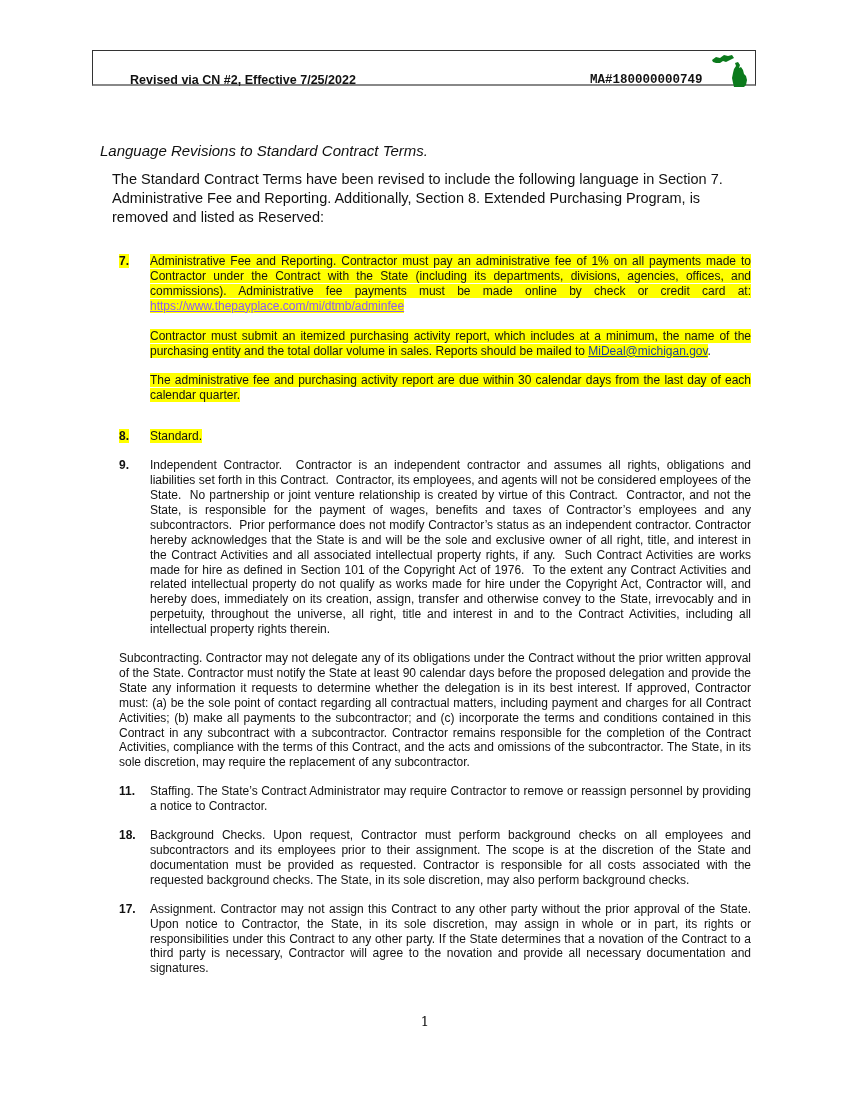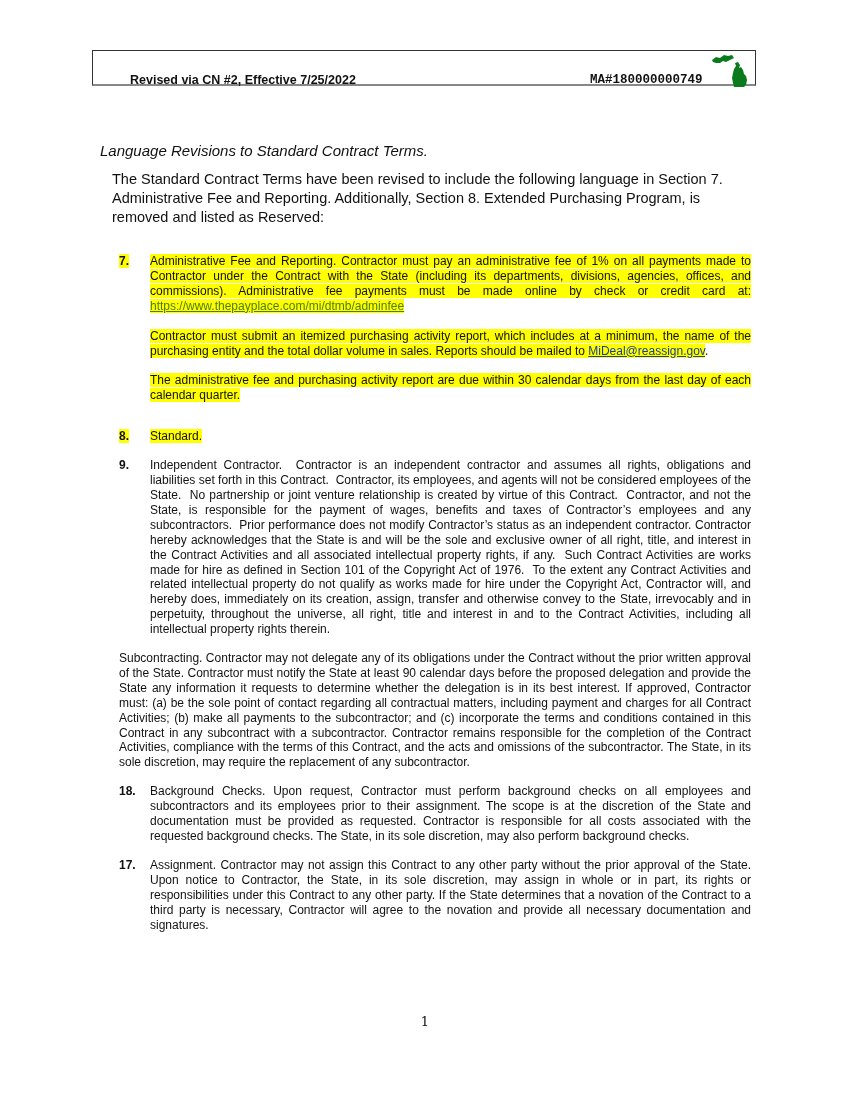--- a/index.html
+++ b/index.html
@@ -11,21 +11,21 @@
   .section-title { position: absolute; left: 100px; top: 142px; font-size: 15px; font-weight: normal; font-style: italic; text-align: center; }
   .intro { position: absolute; left: 112px; top: 170px; width: 640px; font-size: 14.5px; line-height: 19px; }
   .clauses { position: absolute; left: 119px; top: 254px; width: 632px; font-size: 12px; line-height: 14.9px; }
   .clause { display: flex; margin-bottom: 14px; }
   .clause .num { width: 31px; flex: none; font-weight: bold; }
   .clause .body { flex: 1; text-align: justify; }
   .clause .body p { margin: 0 0 15px 0; }
   .clause .body p:last-child { margin-bottom: 12px; }
   .hl { background: #ffff00; }
   .bold { font-weight: normal; }
-  a.link-dark { color: #4d7c0f; text-decoration: underline; }
+  a.link-dark { color: #8b5cf6; text-decoration: underline; }
   a.link-blue { color: #1a3f9f; text-decoration: underline; }
   .page-num { position: absolute; left: 0; width: 850px; top: 1014px; text-align: center; font-family: "DejaVu Serif", serif; font-size: 13px; }
 </style>
 </head>
 <body>
 
 <div class="header-box">
   <span class="header-left">Revised via CN #2, Effective 7/25/2022</span>
   <span class="header-right">MA#180000000749</span>
   <svg class="mi-logo" viewBox="0 0 42 34">
@@ -35,39 +35,43 @@
 </div>
 
 <div class="section-title">Language Revisions to Standard Contract Terms.</div>
 <div class="intro">The Standard Contract Terms have been revised to include the following language in Section 7. Administrative Fee and Reporting. Additionally, Section 8. Extended Purchasing Program, is removed and listed as Reserved:</div>
 
 <div class="clauses">
   <div class="clause">
     <div class="num"><span class="hl">7.</span></div>
     <div class="body">
       <p><span class="hl"><span class="bold">Administrative Fee and Reporting.</span><span> Contractor must pay an administrative fee of 1% on all payments made to Contractor under the Contract with the State (including its departments, divisions, agencies, offices, and commissions). Administrative fee payments must be made online by check or credit card at: </span><a class="link-dark" href="#">https://www.thepayplace.com/mi/dtmb/adminfee</a></span></p>
-      <p><span class="hl"><span>Contractor must submit an itemized purchasing activity report, which includes at a minimum, the name of the purchasing entity and the total dollar volume in sales. Reports should be mailed to </span><a class="link-blue" href="#">MiDeal@reassign.gov</a></span><span>.</span></p>
+      <p><span class="hl"><span>Contractor must submit an itemized purchasing activity report, which includes at a minimum, the name of the purchasing entity and the total dollar volume in sales. Reports should be mailed to </span><a class="link-blue" href="#">MiDeal@michigan.gov</a></span><span>.</span></p>
       <p><span class="hl">The administrative fee and purchasing activity report are due within 30 calendar days from the last day of each calendar quarter.</span></p>
     </div>
   </div>
 
   <div class="clause">
     <div class="num"><span class="hl">8.</span></div>
     <div class="body"><span class="hl bold">Standard.</span></div>
   </div>
 
   <div class="clause">
     <div class="num">9.</div>
     <div class="body"><span class="bold">Independent Contractor.</span><span style="white-space: pre-wrap;">  Contractor is an independent contractor and assumes all rights, obligations and liabilities set forth in this Contract.  Contractor, its employees, and agents will not be considered employees of the State.  No partnership or joint venture relationship is created by virtue of this Contract.  Contractor, and not the State, is responsible for the payment of wages, benefits and taxes of Contractor’s employees and any subcontractors.  Prior performance does not modify Contractor’s status as an independent contractor. Contractor hereby acknowledges that the State is and will be the sole and exclusive owner of all right, title, and interest in the Contract Activities and all associated intellectual property rights, if any.  Such Contract Activities are works made for hire as defined in Section 101 of the Copyright Act of 1976.  To the extent any Contract Activities and related intellectual property do not qualify as works made for hire under the Copyright Act, Contractor will, and hereby does, immediately on its creation, assign, transfer and otherwise convey to the State, irrevocably and in perpetuity, throughout the universe, all right, title and interest in and to the Contract Activities, including all intellectual property rights therein.</span></div>
   </div>
 
   <div class="clause">
     <div class="body"><span class="bold">Subcontracting.</span><span>  Contractor may not delegate any of its obligations under the Contract without the prior written approval of the State.  Contractor must notify the State at least 90 calendar days before the proposed delegation and provide the State any information it requests to determine whether the delegation is in its best interest.  If approved, Contractor must: (a) be the sole point of contact regarding all contractual matters, including payment and charges for all Contract Activities; (b) make all payments to the subcontractor; and (c) incorporate the terms and conditions contained in this Contract in any subcontract with a subcontractor. Contractor remains responsible for the completion of the Contract Activities, compliance with the terms of this Contract, and the acts and omissions of the subcontractor.  The State, in its sole discretion, may require the replacement of any subcontractor.</span></div>
   </div>
 
+  <div class="clause">
+    <div class="num">11.</div>
+    <div class="body"><span class="bold">Staffing.</span><span>  The State’s Contract Administrator may require Contractor to remove or reassign personnel by providing a notice to Contractor.</span></div>
+  </div>
 
   <div class="clause">
     <div class="num">18.</div>
     <div class="body"><span class="bold">Background Checks.</span><span>  Upon request, Contractor must perform background checks on all employees and subcontractors and its employees prior to their assignment.  The scope is at the discretion of the State and documentation must be provided as requested.  Contractor is responsible for all costs associated with the requested background checks.  The State, in its sole discretion, may also perform background checks.</span></div>
   </div>
 
   <div class="clause">
     <div class="num">17.</div>
     <div class="body"><span class="bold">Assignment.</span><span>  Contractor may not assign this Contract to any other party without the prior approval of the State.  Upon notice to Contractor, the State, in its sole discretion, may assign in whole or in part, its rights or responsibilities under this Contract to any other party.  If the State determines that a novation of the Contract to a third party is necessary, Contractor will agree to the novation and provide all necessary documentation and signatures.</span></div>
   </div>

